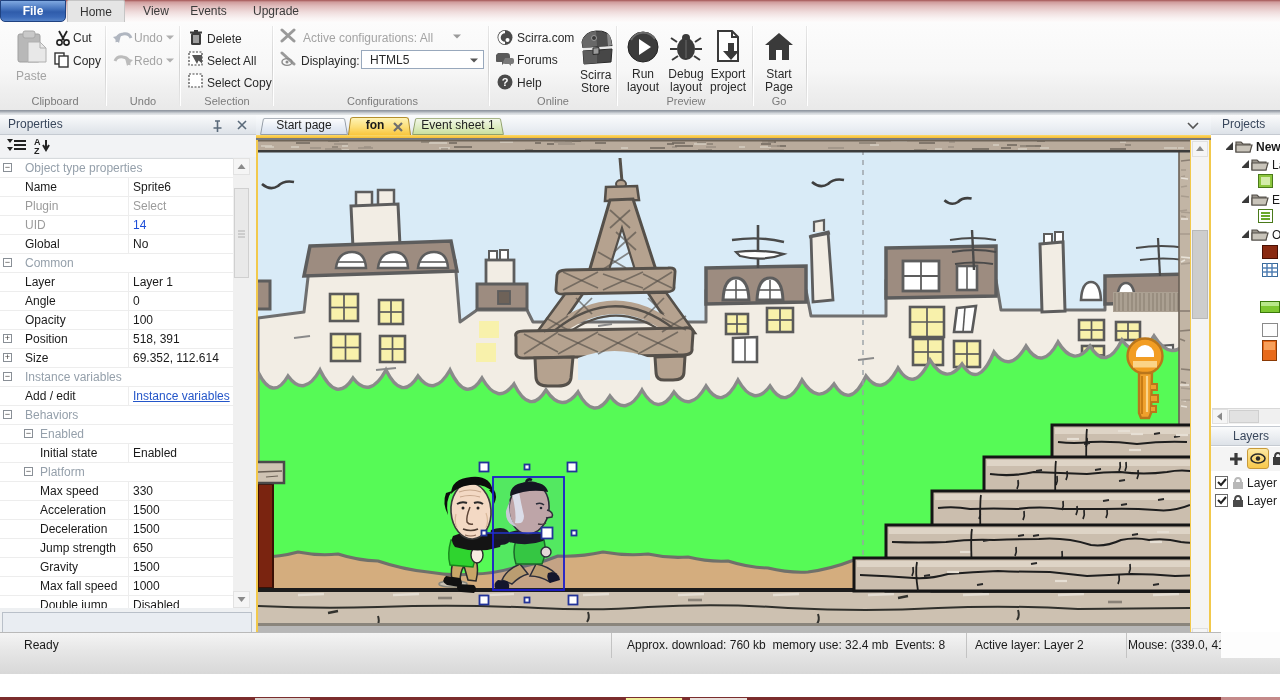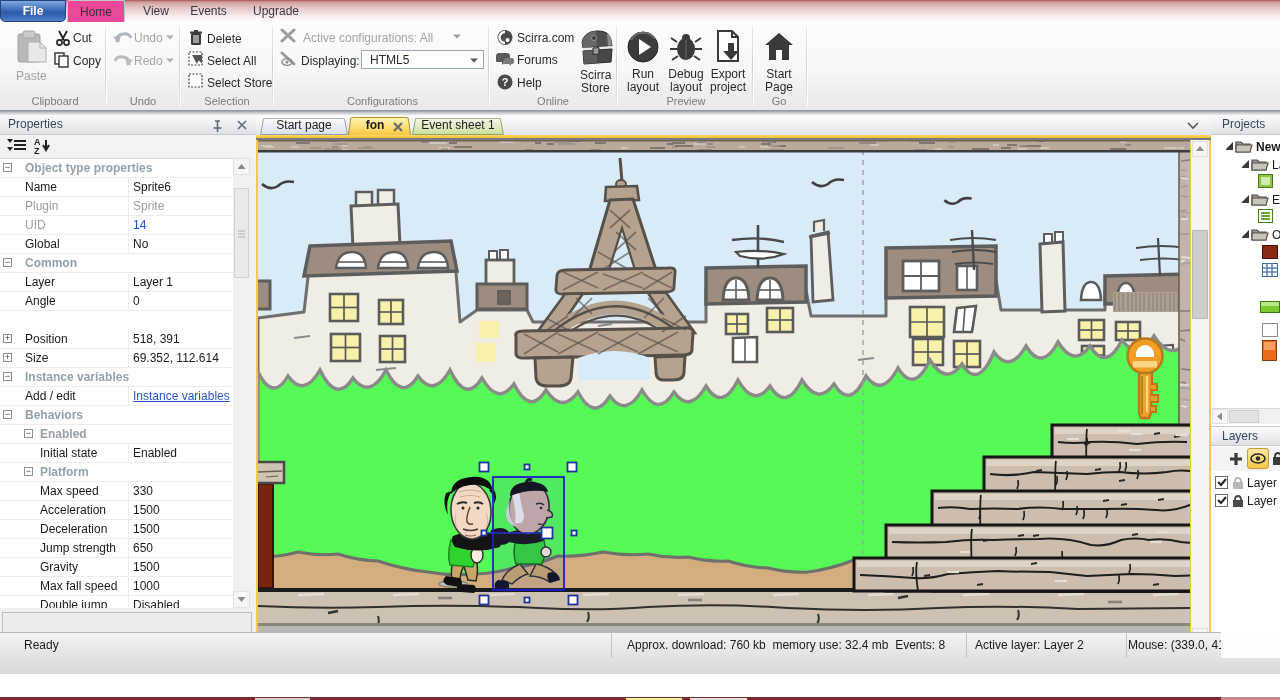--- a/index.html
+++ b/index.html
@@ -2,39 +2,39 @@
 <html><head><meta charset="utf-8">
 <style>
 *{margin:0;padding:0;box-sizing:border-box}
 html,body{width:1280px;height:700px;overflow:hidden;font-family:"Liberation Sans",sans-serif;background:#fff}
 #app{position:relative;width:1280px;height:700px;font-size:12px;color:#222}
 .abs{position:absolute}
 
 #tabrow{left:0;top:0;width:1280px;height:22px;background:linear-gradient(180deg,#a25454 0,#cf9c9c 2px,#e0bcbc 6px,#efdcdc 12px,#f9f2f2 18px,#fdfbfb 22px)}
 #filebtn{left:0;top:0;width:66px;height:22px;background:linear-gradient(180deg,#7fa8e0 0%,#4472bc 40%,#2f5cab 55%,#3a69b8 80%,#5583c8 100%);border:1px solid #1f4280;border-radius:0 0 5px 5px;color:#fff;font-weight:bold;text-align:center;line-height:20px;font-size:12px}
 .rtab{top:0;height:22px;line-height:22px;text-align:center;color:#3a3a3a;font-size:12px}
-#hometab{left:67px;width:58px;background:#ec4899;border:1px solid #c5c5c5;border-bottom:none;border-radius:2px 2px 0 0;color:#333}
+#hometab{left:67px;width:58px;background:#e5e5e5;border:1px solid #c5c5c5;border-bottom:none;border-radius:2px 2px 0 0;color:#333}
 #ribbon{left:0;top:22px;width:1280px;height:88px;background:linear-gradient(180deg,#fcfcfc 0,#f7f7f7 55%,#efefef 78%,#e9e9e9 100%)}
 #ribbonedge{left:0;top:110px;width:1280px;height:5px;background:linear-gradient(180deg,#8a919b 0,#aeb4bb 2px,#cfd3d8 3px,#e8eaec 5px)}
 .rsep{top:26px;width:1px;height:80px;background:linear-gradient(180deg,#e8e8e8,#d2d2d2 50%,#e8e8e8);box-shadow:1px 0 0 #fff}
 .glabel{top:95px;height:13px;font-size:11px;color:#7b7b7b;text-align:center}
 .btxt{font-size:12px;color:#2a2a2a;white-space:nowrap}
 .gtxt{font-size:12px;color:#a4a4a4;white-space:nowrap}
 .bigicon-label{font-size:12px;color:#2a2a2a;text-align:center;line-height:13px}
 
 #leftpanel{left:0;top:115px;width:256px;height:557px;background:#eef0f2}
 .panelhdr{height:20px;background:linear-gradient(180deg,#fafbfc,#e3e7ec 80%,#dde2e8);border-bottom:1px solid #c5cad1;color:#39475c;font-size:12px;line-height:19px;padding-left:8px}
 #ptoolbar{left:0;top:135px;width:256px;height:22px;background:#f2f3f5}
 #pgrid{left:0;top:158px;width:233px;height:450px;background:#fff;border-top:1px solid #d7dadd;overflow:hidden}
 .prow{position:absolute;left:0;width:233px;height:19px;border-bottom:1px solid #ededed;background:#fff}
 .prow .lbl{position:absolute;left:25px;top:2px;color:#1a1a1a}
 .prow .val{position:absolute;left:133px;top:2px;color:#1a1a1a}
 .prow .vsep{position:absolute;left:128px;top:0;width:1px;height:19px;background:#ededed}
 .sechdr{position:absolute;left:0;width:233px;height:19px;background:#fff;border-bottom:1px solid #ededed}
-.sechdr .t{position:absolute;left:25px;top:2px;font-weight:bold;color:#95a0ab}
+.sechdr .t{position:absolute;left:25px;top:2px;font-weight:normal;color:#95a0ab}
 .boxicon{position:absolute;width:9px;height:9px;border:1px solid #898f96;background:#fff;font-size:9px;line-height:7px;text-align:center;color:#444}
 #pscroll{left:233px;top:158px;width:17px;height:450px;background:#f0f0f0}
 #pdesc{left:2px;top:612px;width:250px;height:57px;background:#e9edf2;border:1px solid #b9c0c9}
 
 #tabbar{left:256px;top:115px;width:955px;height:20px;background:linear-gradient(180deg,#fbfcfd,#e9edf2 70%,#dfe5eb)}
 #yellowstrip{left:256px;top:135px;width:955px;height:3px;background:linear-gradient(180deg,#fbd96a,#f6bd31)}
 #mdi{left:256px;top:138px;width:955px;height:532px;background:#f2c94c;border-top:2px solid #77797c}
 #scene{left:2px;top:0px;width:932px;height:509px;background:#d9ebf7;overflow:hidden}
 #vscroll{left:935px;top:0px;width:18px;height:509px;background:#f4f4f4}
 #hscroll{left:2px;top:511px;width:932px;height:18px;background:#f0f0f0}
@@ -116,21 +116,21 @@
     </svg>
     <span class="abs btxt" style="left:207px;top:32px">Delete</span>
     <svg class="abs" style="left:188px;top:51px" width="16" height="16">
       <rect x="1" y="1" width="13" height="13" fill="#fff" stroke="#444" stroke-width="1.2" stroke-dasharray="2,1.5"></rect>
       <path d="M4,4 l5,9 1.5,-3.5 3.5,3 0,-8.5 z" fill="#555"></path>
     </svg>
     <span class="abs btxt" style="left:207px;top:54px">Select All</span>
     <svg class="abs" style="left:188px;top:73px" width="16" height="16">
       <rect x="1" y="1" width="13" height="13" fill="#fff" stroke="#444" stroke-width="1.2" stroke-dasharray="2,1.5"></rect>
     </svg>
-    <span class="abs btxt" style="left:207px;top:76px">Select Store</span>
+    <span class="abs btxt" style="left:207px;top:76px">Select Copy</span>
     <svg class="abs" style="left:280px;top:28px" width="18" height="15">
       <path d="M2,2 l12,11 m0,-11 l-12,11" stroke="#9a9a9a" stroke-width="3" stroke-linecap="round"></path>
     </svg>
     <span class="abs gtxt" style="left:303px;top:31px">Active configurations: All</span>
     <svg class="abs" style="left:452px;top:33px" width="10" height="8">
       <path d="M1,1.5 l4,4 4,-4 z" fill="#9a9a9a"></path>
     </svg>
     <svg class="abs" style="left:280px;top:51px" width="18" height="16">
       <path d="M2,2 l12,11" stroke="#9a9a9a" stroke-width="3" stroke-linecap="round"></path>
       <ellipse cx="7" cy="11" rx="5" ry="3.4" fill="none" stroke="#8a8a8a" stroke-width="1.4"></ellipse>
@@ -230,21 +230,21 @@
         <span class="t">Object type properties</span>
       </div>
       <div class="prow" style="top:19px">
         <span class="vsep"></span>
         <span class="lbl" style="left:25px;">Name</span>
         <span class="val" style="">Sprite6</span>
       </div>
       <div class="prow" style="top:38px">
         <span class="vsep"></span>
         <span class="lbl" style="left:25px;color:#9b9b9b">Plugin</span>
-        <span class="val" style="color:#9b9b9b">Sprite</span>
+        <span class="val" style="color:#9b9b9b">Select</span>
       </div>
       <div class="prow" style="top:57px">
         <span class="vsep"></span>
         <span class="lbl" style="left:25px;color:#9b9b9b">UID</span>
         <span class="val" style="color:#1d4ed8">14</span>
       </div>
       <div class="prow" style="top:76px">
         <span class="vsep"></span>
         <span class="lbl" style="left:25px;">Global</span>
         <span class="val" style="">No</span>
@@ -255,20 +255,25 @@
       </div>
       <div class="prow" style="top:114px">
         <span class="vsep"></span>
         <span class="lbl" style="left:25px;">Layer</span>
         <span class="val" style="">Layer 1</span>
       </div>
       <div class="prow" style="top:133px">
         <span class="vsep"></span>
         <span class="lbl" style="left:25px;">Angle</span>
         <span class="val" style="">0</span>
+      </div>
+      <div class="prow" style="top:152px">
+        <span class="vsep"></span>
+        <span class="lbl" style="left:25px;">Opacity</span>
+        <span class="val" style="">100</span>
       </div>
       <div class="prow" style="top:171px">
         <span class="boxicon" style="left:3px;top:4px">+</span>
         <span class="vsep"></span>
         <span class="lbl" style="left:25px;">Position</span>
         <span class="val" style="">518, 391</span>
       </div>
       <div class="prow" style="top:190px">
         <span class="boxicon" style="left:3px;top:4px">+</span>
         <span class="vsep"></span>
@@ -886,21 +891,21 @@
           <rect x="0.5" y="0.5" width="14" height="20" fill="#e86a1a" stroke="#8a3a05"></rect>
           <rect x="2" y="2" width="11" height="8" fill="#f8a05a"></rect>
         </svg></span>
       <div class="abs" style="left:1px;top:293px;width:68px;height:16px;background:#f0f0f0;border-top:1px solid #d8d8d8">
         <div class="abs" style="left:0;top:0;width:16px;height:15px;background:#f5f5f5;border:1px solid #e0e0e0"><svg width="14" height="13">
             <path d="M9,2.5 l-5,4 5,4 z" fill="#8a8a8a"></path>
           </svg></div>
         <div class="abs" style="left:17px;top:1px;width:30px;height:13px;background:#e2e2e2;border:1px solid #cfcfcf"></div>
       </div>
       <div class="abs" style="left:0;top:311px;width:69px;height:246px;background:#fff">
-        <div class="panelhdr" style="padding-left:11px;border-top:1px solid #c5cad1">Layers</div>
+        <div class="panelhdr" style="padding-left:22px;border-top:1px solid #c5cad1">Layers</div>
         <div class="abs" style="left:0;top:21px;width:69px;height:24px;background:#f4f4f4">
           <svg class="abs" style="left:17px;top:4px" width="16" height="16">
             <path d="M8,2 l0,12 M2,8 l12,0" stroke="#3a3a3a" stroke-width="3.2"></path>
           </svg>
           <div class="abs" style="left:36px;top:1px;width:22px;height:21px;background:linear-gradient(#fde9a2,#f8c84a);border:1px solid #c89a3a;border-radius:3px"></div>
           <svg class="abs" style="left:39px;top:5px" width="17" height="13">
             <ellipse cx="8" cy="6.5" rx="7" ry="4.5" fill="none" stroke="#2a2a2a" stroke-width="1.6"></ellipse>
             <circle cx="8" cy="6.5" r="2.2" fill="#2a2a2a"></circle>
           </svg>
           <svg class="abs" style="left:62px;top:4px" width="10" height="15">

